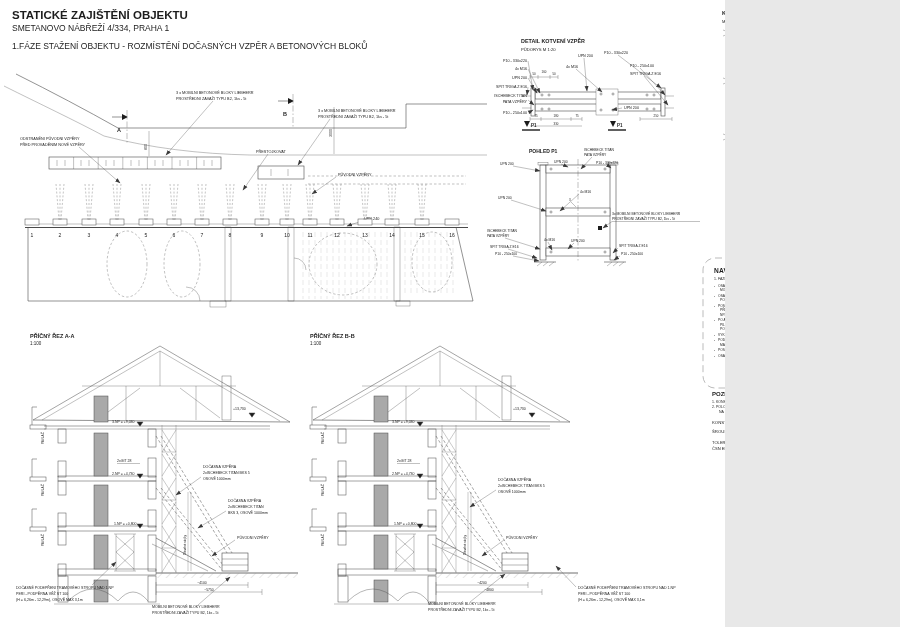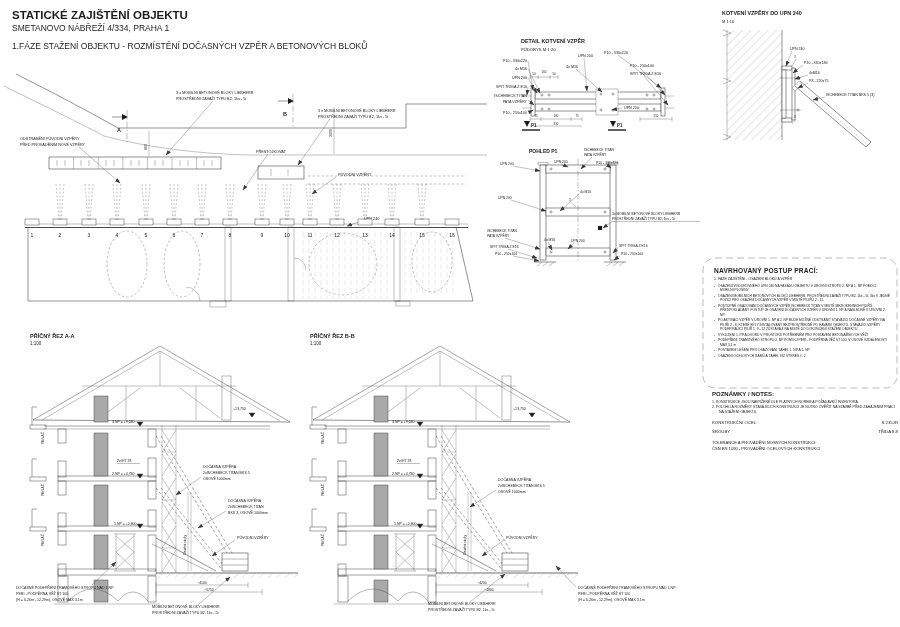--- a/index.html
+++ b/index.html
@@ -1,16 +1,16 @@
 <!DOCTYPE html>
 <html><head>
 <meta charset="utf-8">
 <style>
   html,body{margin:0;padding:0;background:#e8e8e8;}
-  .page{position:relative;width:900px;height:627px;background:#ffffff;overflow:hidden;
+  .page{position:relative;width:725px;height:627px;background:#ffffff;overflow:hidden;
         font-family:"Liberation Sans",sans-serif;}
   .page svg{position:absolute;left:0;top:0;}
   svg text{fill:#1c1c1c;font-family:"Liberation Sans",sans-serif;}
   .ln{stroke:#4a4a4a;fill:none;}
   .thin{stroke-width:.35;}
   .med{stroke-width:.6;}
   .thick{stroke-width:1;}
   .dash{stroke-dasharray:2.5,2;}
   .ddot{stroke-dasharray:6,2,1.5,2;}
   .overlay{position:absolute;color:#1c1c1c;}

